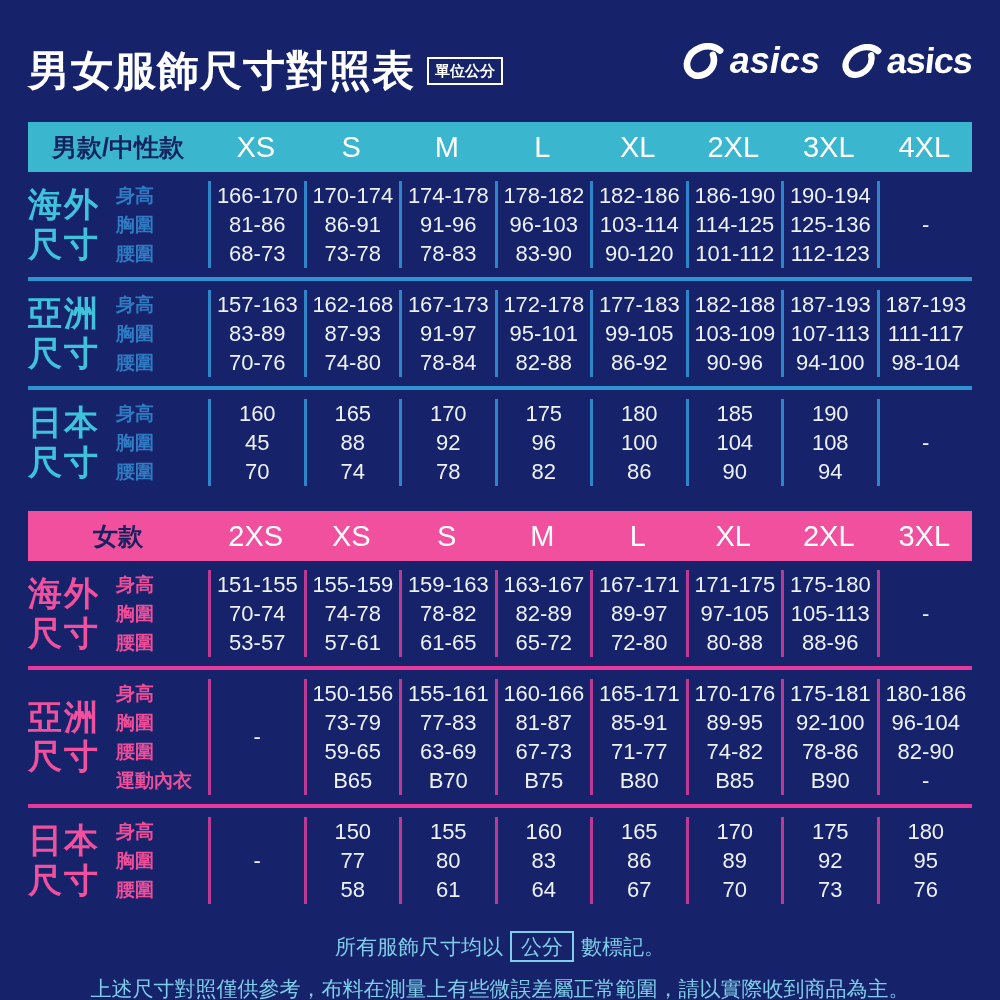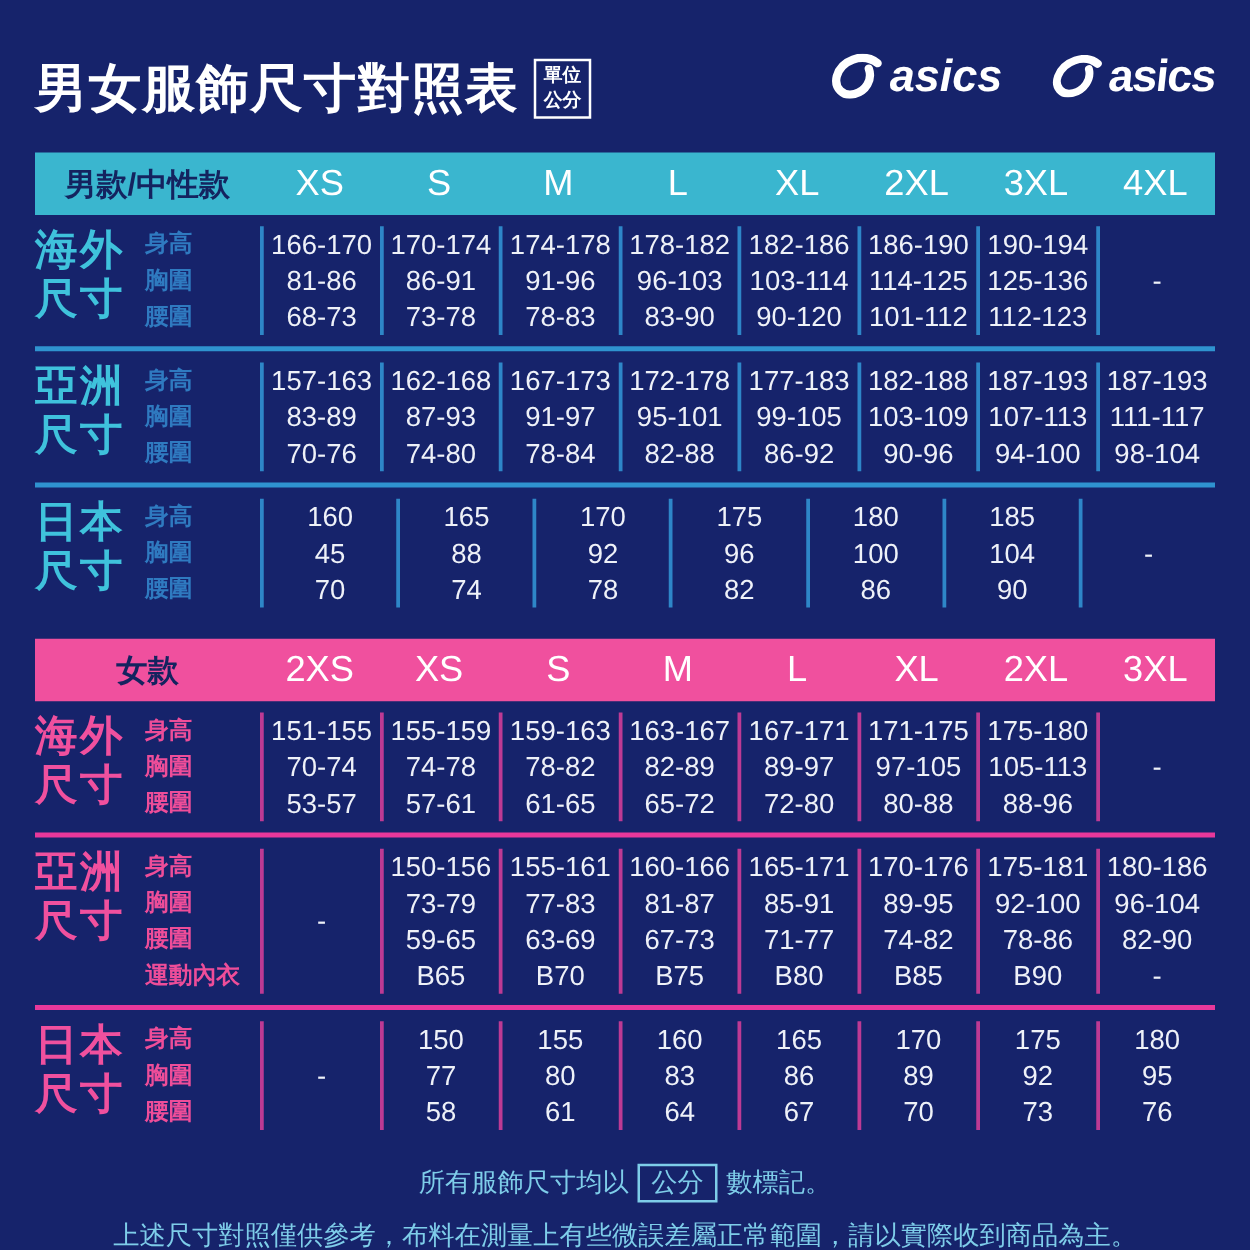--- a/index.html
+++ b/index.html
@@ -3,36 +3,36 @@
 <meta charset="utf-8">
 <style>
   html,body{margin:0;padding:0;}
   body{width:1000px;height:1000px;background:#16236b;font-family:"Liberation Sans",sans-serif;overflow:hidden;}
   .page{width:1000px;height:1000px;box-sizing:border-box;padding:0 28px;}
 
   
   .hdr{position:relative;padding-top:36px;height:70px;display:flex;align-items:center;gap:12px;}
   .title{font-size:42px;font-weight:bold;color:#ffffff;letter-spacing:1px;margin:0;}
   .unit-box{border:2px solid #ffffff;color:#ffffff;font-size:15px;font-weight:bold;line-height:1.35;
-            padding:2px 6px;text-align:center;display:flex;flex-direction:column;}
-  .logos{position:absolute;right:0;top:40px;display:flex;gap:40px;align-items:center;}
+            padding:2px 6px;text-align:center;display:flex;flex-direction:row;}
+  .logos{position:absolute;right:0;top:40px;display:flex;gap:22px;align-items:center;}
   .logo{display:flex;align-items:center;gap:5px;color:#ffffff;font-weight:bold;font-style:italic;font-size:36px;}
   .logo.alt{font-style:normal;transform:skewX(-6deg);letter-spacing:-1px;font-weight:800;}
   .logo svg{display:block;}
 
   
   .sizetable{margin-top:16px;}
   .men{--accent:#3fc2dc;--measure:#2f7ac0;--divider:#2e86c8;--sep:#2f93d0;--band:#3ab6cf;}
   .women{--accent:#f0509e;--measure:#ee4d99;--divider:#bd3a94;--sep:#e8389b;--band:#f0509e;}
   .band{display:flex;height:50px;background:var(--band);align-items:center;}
   .band-label{width:180px;flex:0 0 180px;text-align:center;font-size:25px;font-weight:bold;color:#14235f;}
   .band-sizes{flex:1;display:flex;}
   .band-size{flex:1;text-align:center;font-size:29px;font-weight:normal;color:#ffffff;}
   .section{display:flex;padding:9px 0;}
-  .sec-label{width:88px;flex:0 0 88px;display:flex;flex-direction:column;
+  .sec-label{width:88px;flex:0 0 88px;display:flex;flex-direction:column;justify-content:center;
              font-size:34px;font-weight:bold;color:var(--accent);line-height:1.15;letter-spacing:2px;}
   .measures{width:92px;flex:0 0 92px;display:flex;flex-direction:column;justify-content:center;}
   .mrow{height:29px;line-height:29px;text-align:left;font-size:19px;font-weight:bold;color:var(--measure);}
   .cols{flex:1;display:flex;}
   .col{flex:1;display:flex;flex-direction:column;justify-content:center;border-left:3px solid var(--divider);}
   .vrow{height:29px;line-height:29px;text-align:center;font-size:22px;color:#eef1f8;font-weight:500;}
   .col.dash{align-items:center;justify-content:center;font-size:22px;color:#eef1f8;}
   .sep{height:4px;background:var(--sep);}
 
   
@@ -223,20 +223,25 @@
           <div class="col">
             <div class="vrow">180</div>
             <div class="vrow">100</div>
             <div class="vrow">86</div>
           </div>
           <div class="col">
             <div class="vrow">185</div>
             <div class="vrow">104</div>
             <div class="vrow">90</div>
           </div>
+          <div class="col">
+            <div class="vrow">190</div>
+            <div class="vrow">108</div>
+            <div class="vrow">94</div>
+          </div>
           <div class="col dash">-</div>
         </div>
       </div>
     </div>
   <div id="women-table" class="sizetable women">
       <div class="band">
         <div class="band-label">女款</div>
         <div class="band-sizes">
           <span class="band-size">2XS</span>
           <span class="band-size">XS</span>

